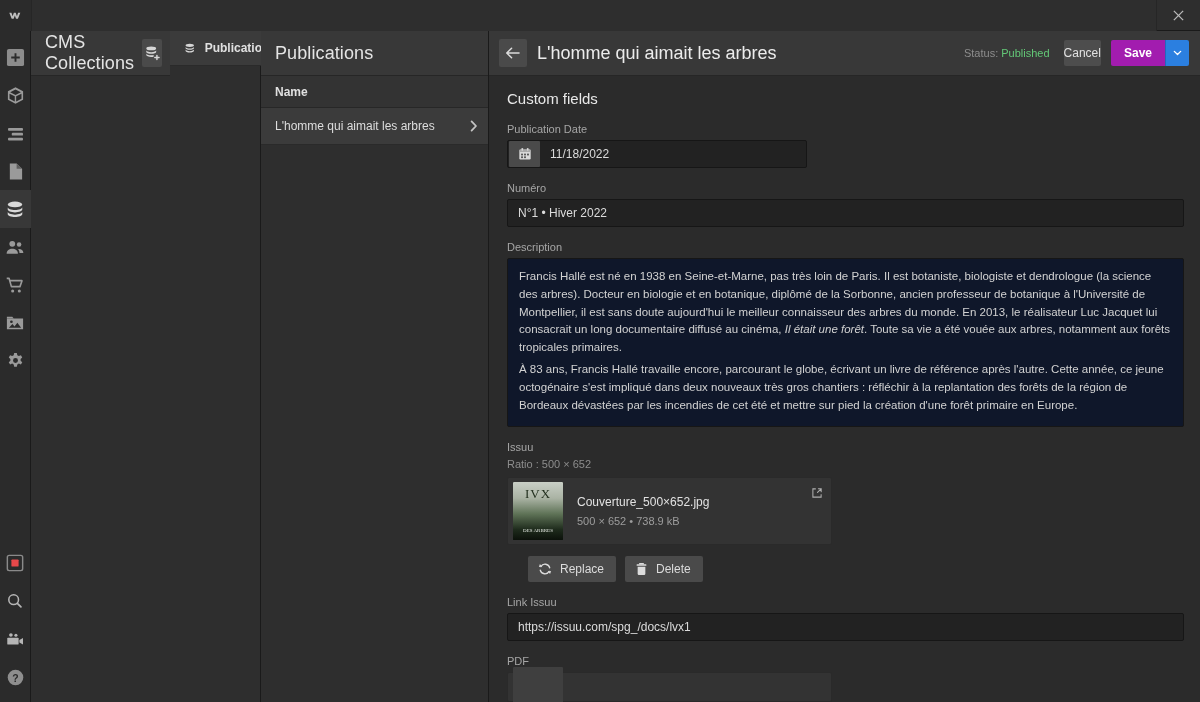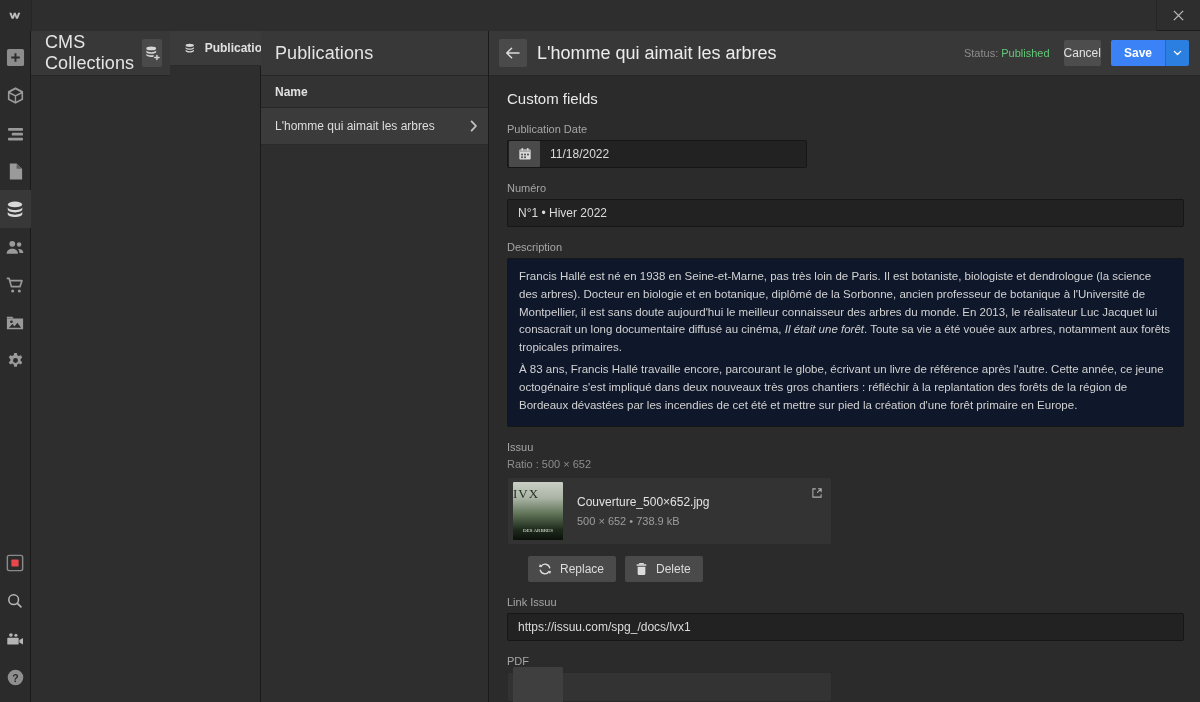--- a/index.html
+++ b/index.html
@@ -99,21 +99,21 @@
   }
   .editor-title { font-size: 18px; color: #ececec; flex: 1 1 auto; white-space: nowrap; overflow: hidden; }
   .status { font-size: 11px; color: #8d8d8d; margin-right: 4px; white-space: nowrap; }
   .status b { color: #63c877; font-weight: normal; }
   .btn-cancel {
     height: 26px; padding: 0 0; border-radius: 2px; background: #4d4d4d; color: #e2e2e2;
     font-size: 12px; display: flex; align-items: center; cursor: pointer;
   }
   .save-group { display: flex; height: 26px; border-radius: 2px; overflow: hidden; cursor: pointer; }
   .btn-save {
-    padding: 0 13px; background: #3b82f6; color: #fff; font-size: 12px; font-weight: bold;
+    padding: 0 13px; background: #a21caf; color: #fff; font-size: 12px; font-weight: bold;
     display: flex; align-items: center;
   }
   .btn-save-caret {
     width: 24px; background: #2b7fe0; display: flex; align-items: center; justify-content: center;
     border-left: 1px solid #2169bd;
   }
 
   .editor-body { flex: 1 1 auto; overflow: hidden; padding: 14px 16px 0 18px; }
   .section-title { font-size: 15px; color: #e8e8e8; margin-bottom: 16px; }
   .field { margin-bottom: 14px; }
@@ -141,21 +141,21 @@
   .asset-card {
     width: 325px; height: 68px; background: #333333; border: 1px solid #2a2a2a; border-radius: 2px;
     display: flex; align-items: center; position: relative; padding: 5px;
   }
   .thumb {
     width: 50px; height: 58px; flex: 0 0 50px; border-radius: 1px; overflow: hidden;
     background: #0d140e; position: relative;
   }
   .thumb .sky { position: absolute; inset: 0; background: linear-gradient(#c9cfc6 0%, #aab3a4 28%, #5f7357 55%, #1e2b1c 82%, #0b110a 100%); }
   .thumb .vx {
-    position: absolute; top: 4px; left: 0; right: 0; text-align: left;
+    position: absolute; top: 4px; left: 0; right: 0; text-align: center;
     font-family: "Liberation Serif", serif; font-size: 13px; color: #23301f; letter-spacing: 1px;
   }
   .thumb .cap {
     position: absolute; bottom: 5px; left: 0; right: 0; text-align: center;
     font-family: "Liberation Serif", serif; font-size: 5px; color: #e8ece6; line-height: 1.45;
   }
   .asset-meta { padding-left: 14px; }
   .asset-name { font-size: 12px; color: #e2e2e2; margin-bottom: 6px; }
   .asset-sub { font-size: 11px; color: #9d9d9d; }
   .ext-link { position: absolute; top: 7px; right: 8px; cursor: pointer; }

